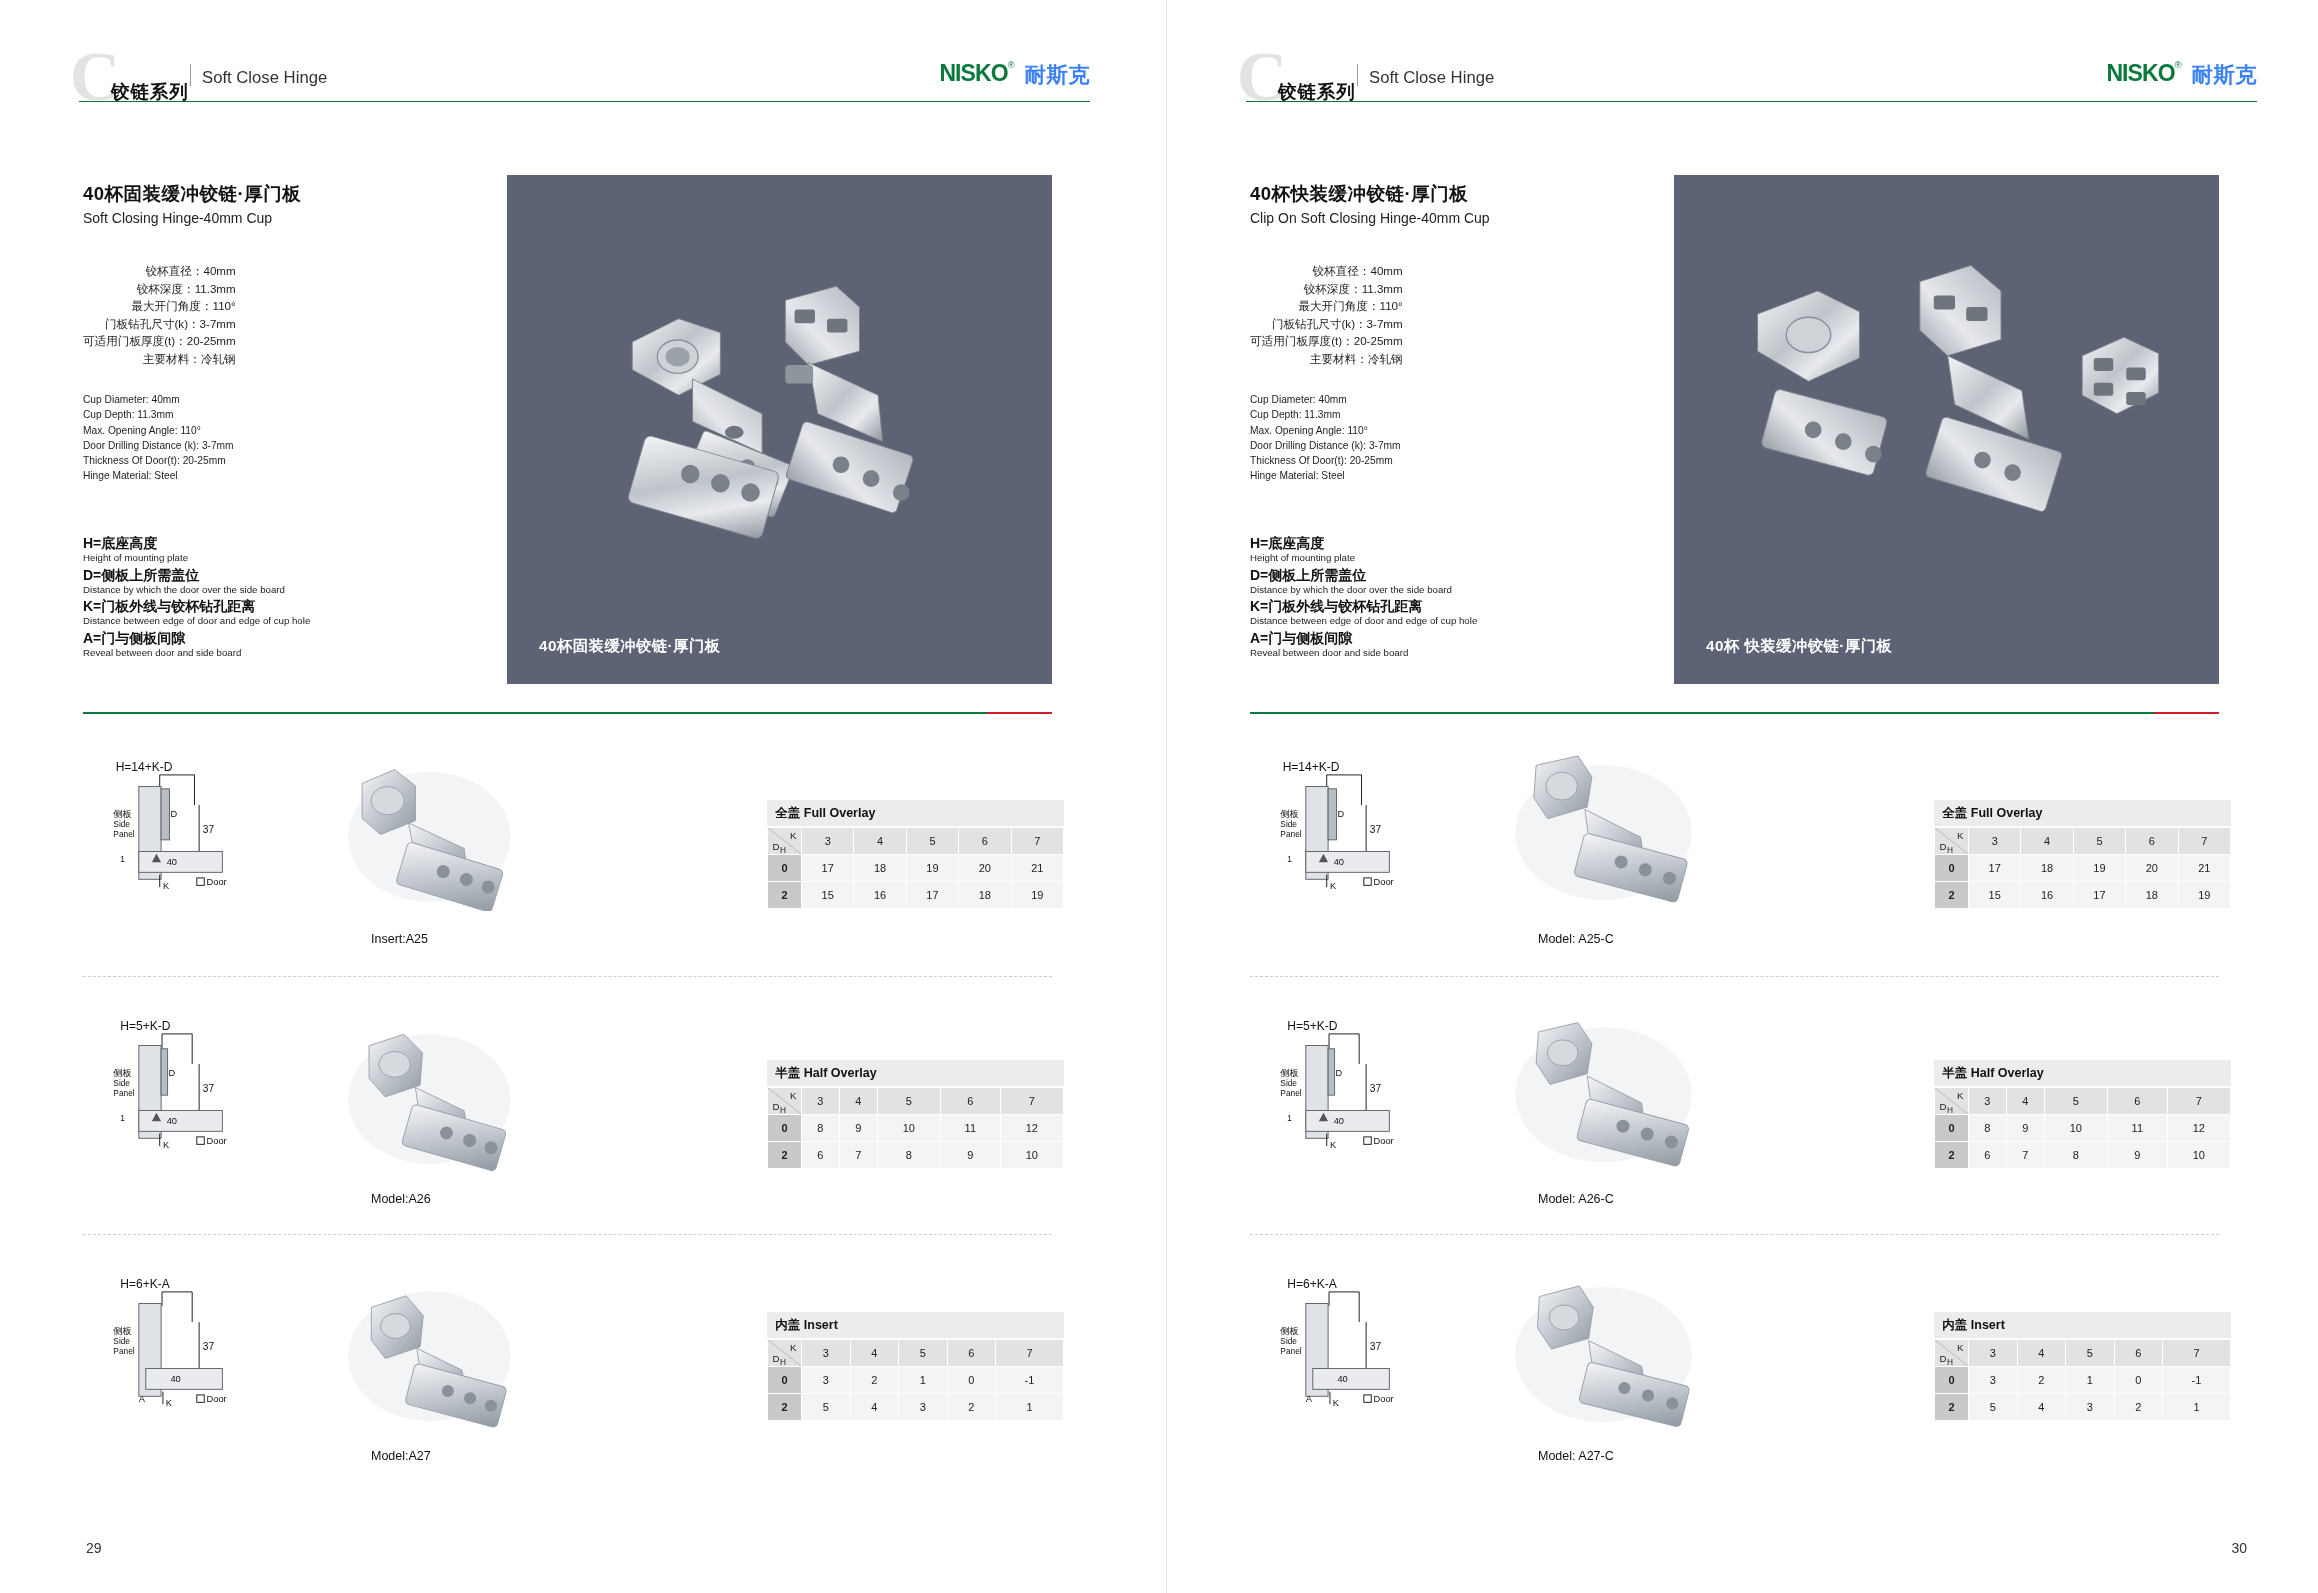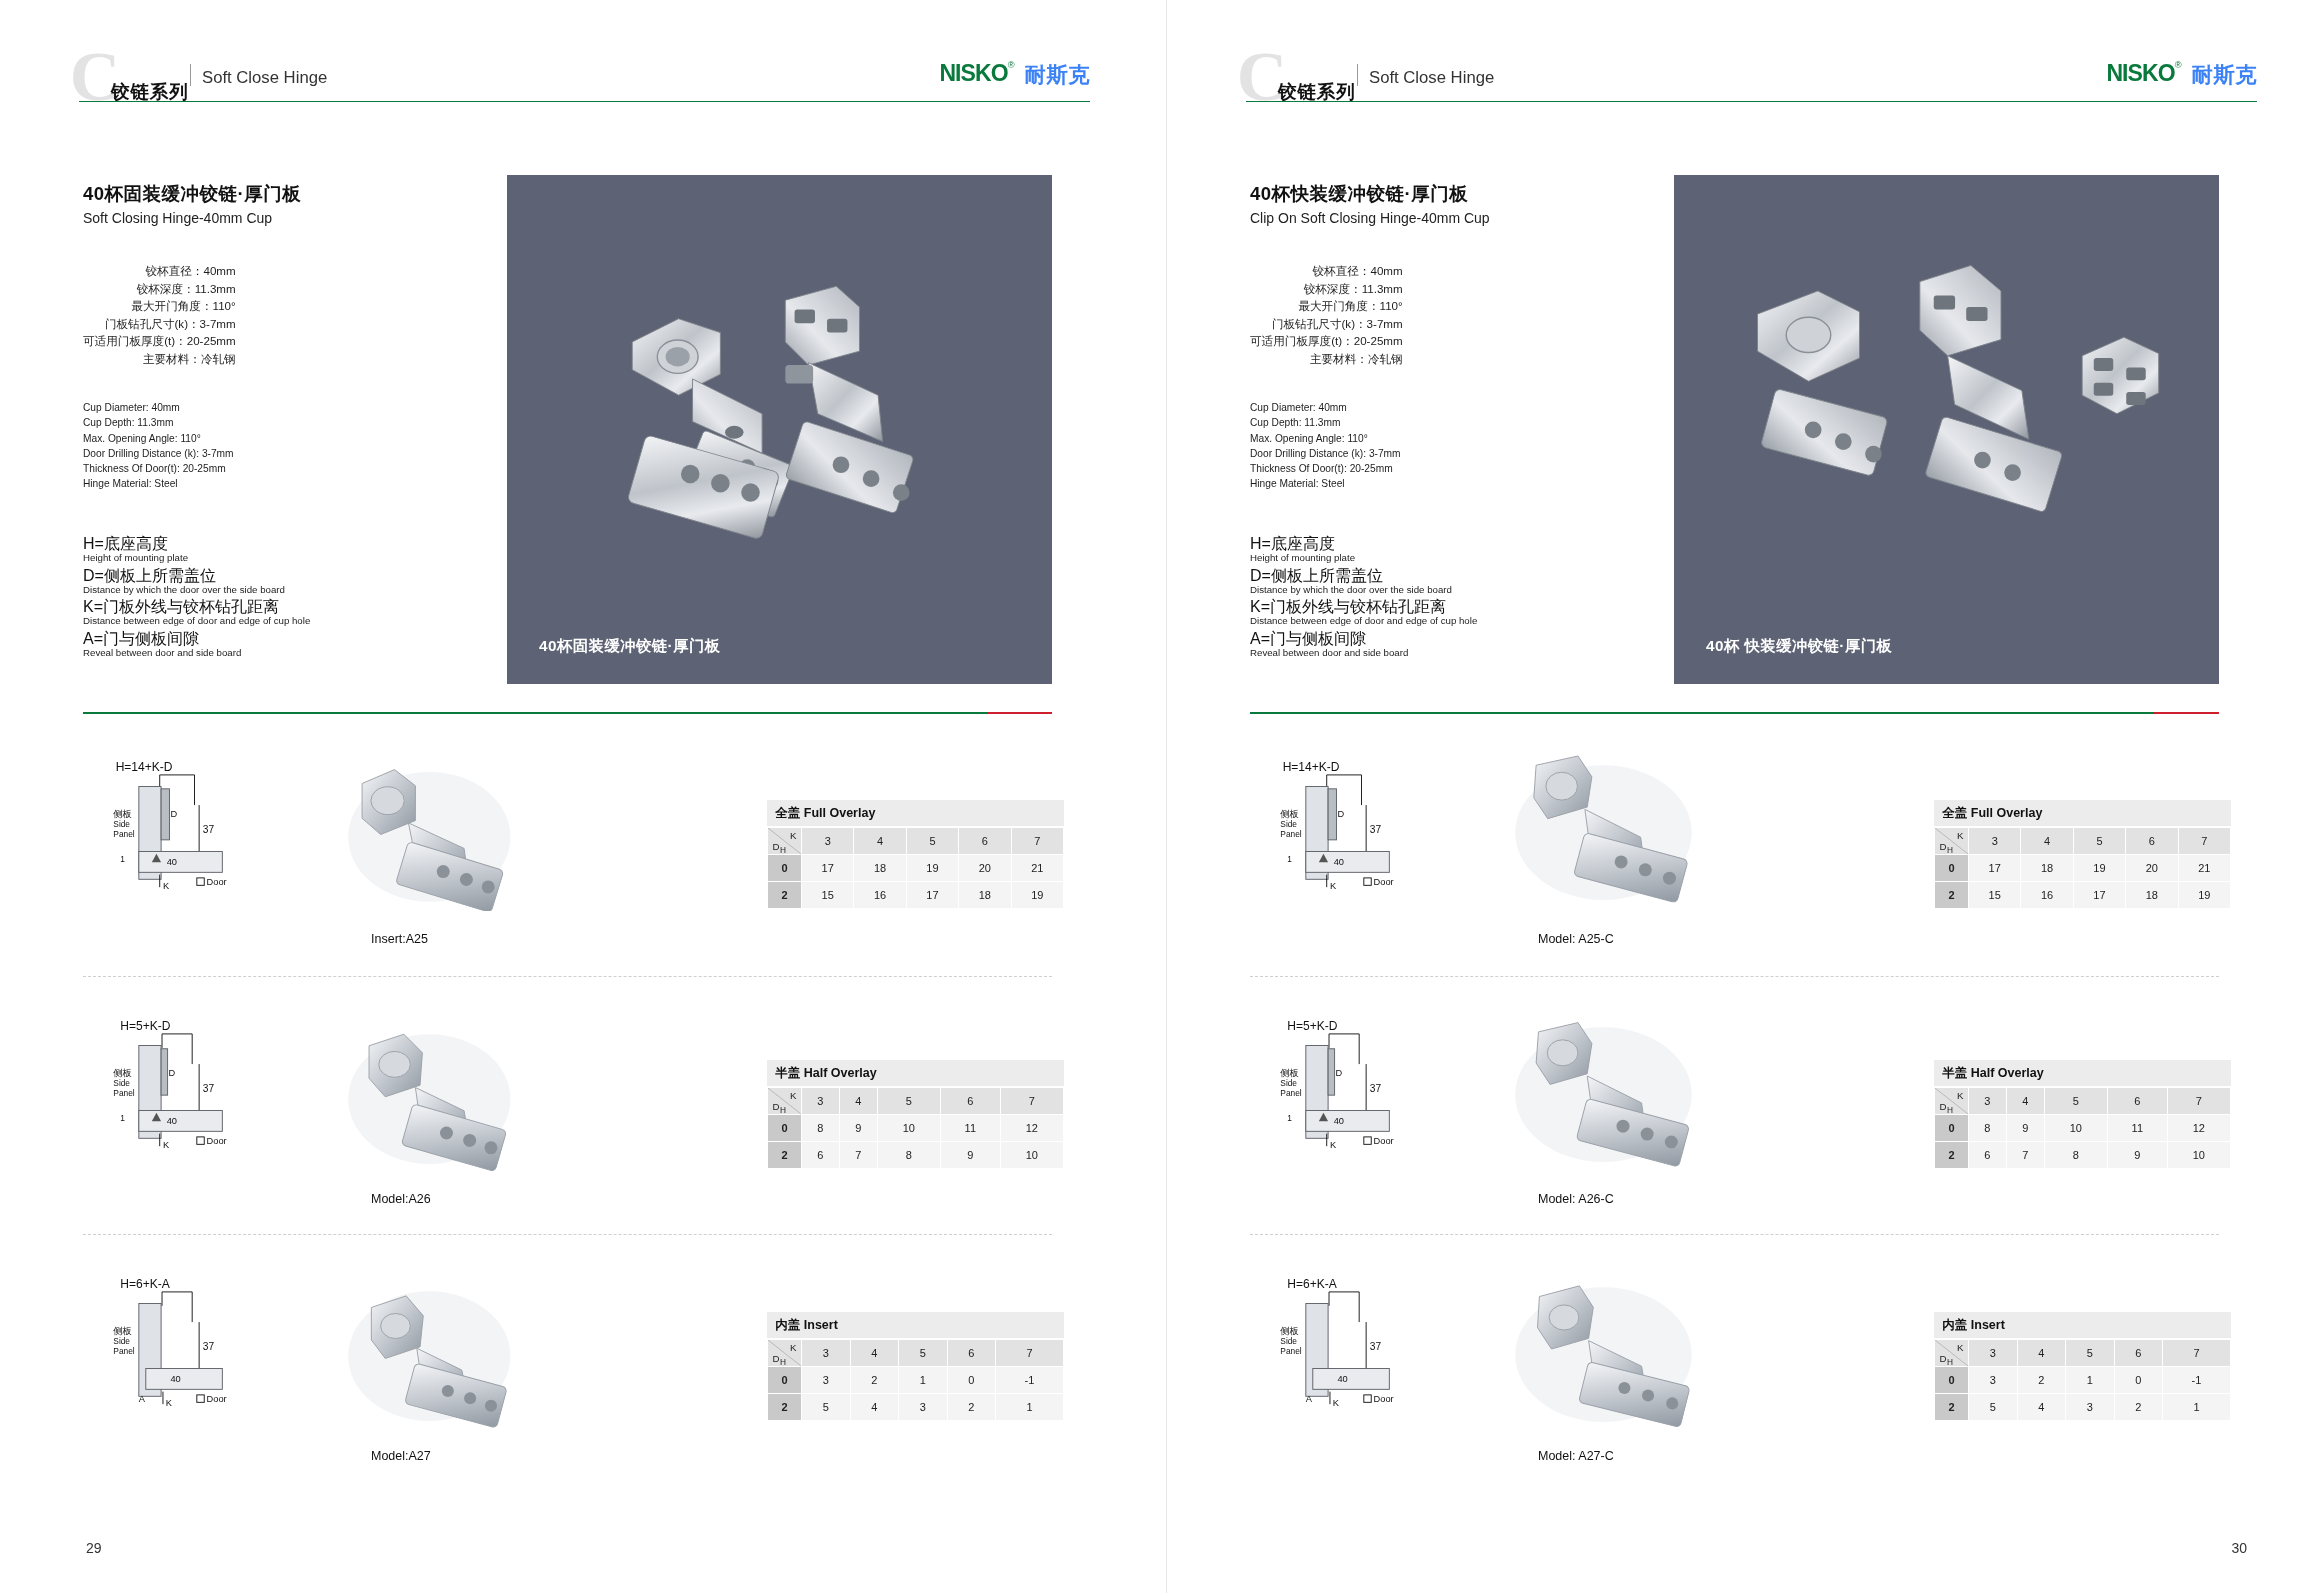--- a/index.html
+++ b/index.html
@@ -19,23 +19,23 @@
   .hdr .rule{position:absolute;left:0;top:45px;width:1011px;height:1.4px;background:#0a7a3c;}
   .logo{position:absolute;right:0;top:3.7px;height:32px;display:flex;}
   .logo .mark{font-size:23px;font-weight:bold;color:#0a7a3c;letter-spacing:-0.9px;font-family:"Liberation Sans",sans-serif;}
   .logo .sup{font-size:9.3px;vertical-align:super;color:#0a7a3c;}
   .logo .cnname{font-size:21.3px;font-weight:bold;color:#3b82f6;margin-left:10px;letter-spacing:0.5px;}
 
   
   .prod-title-cn{position:absolute;font-size:18.5px;font-weight:bold;color:#111;letter-spacing:0.5px;}
   .prod-title-en{position:absolute;font-size:14px;color:#222;}
   .spec-cn{position:absolute;font-size:11.6px;line-height:17.6px;color:#1d1d1d;white-space:pre-line;text-align:right;}
-  .spec-en{position:absolute;font-size:10.2px;line-height:15.3px;color:#1d1d1d;white-space:pre-line;margin-top:8px;}
+  .spec-en{position:absolute;font-size:10.2px;line-height:15.3px;color:#1d1d1d;white-space:pre-line;}
   .legend{position:absolute;font-size:0;line-height:0;}
-  .legend .lcn{font-size:16px;line-height:15.3px;font-weight:normal;color:#111;display:block;}
+  .legend .lcn{font-size:14px;line-height:15.3px;font-weight:bold;color:#111;display:block;}
   .legend .len{font-size:9.7px;line-height:14.4px;color:#222;display:block;margin-bottom:1.9px;}
 
   
   .hero{position:absolute;background:#5d6274;overflow:hidden;}
   .hero .cap{position:absolute;left:32px;bottom:27px;font-size:15.3px;font-weight:bold;color:#fff;letter-spacing:0.5px;}
   .hero .photo{position:absolute;left:0;top:0;width:100%;height:100%;}
 
   
   .sep{position:absolute;height:1.9px;background:#0a7a3c;}
   .sep .red{position:absolute;right:0;top:0;width:65px;height:1.9px;background:#cf1f2e;}

